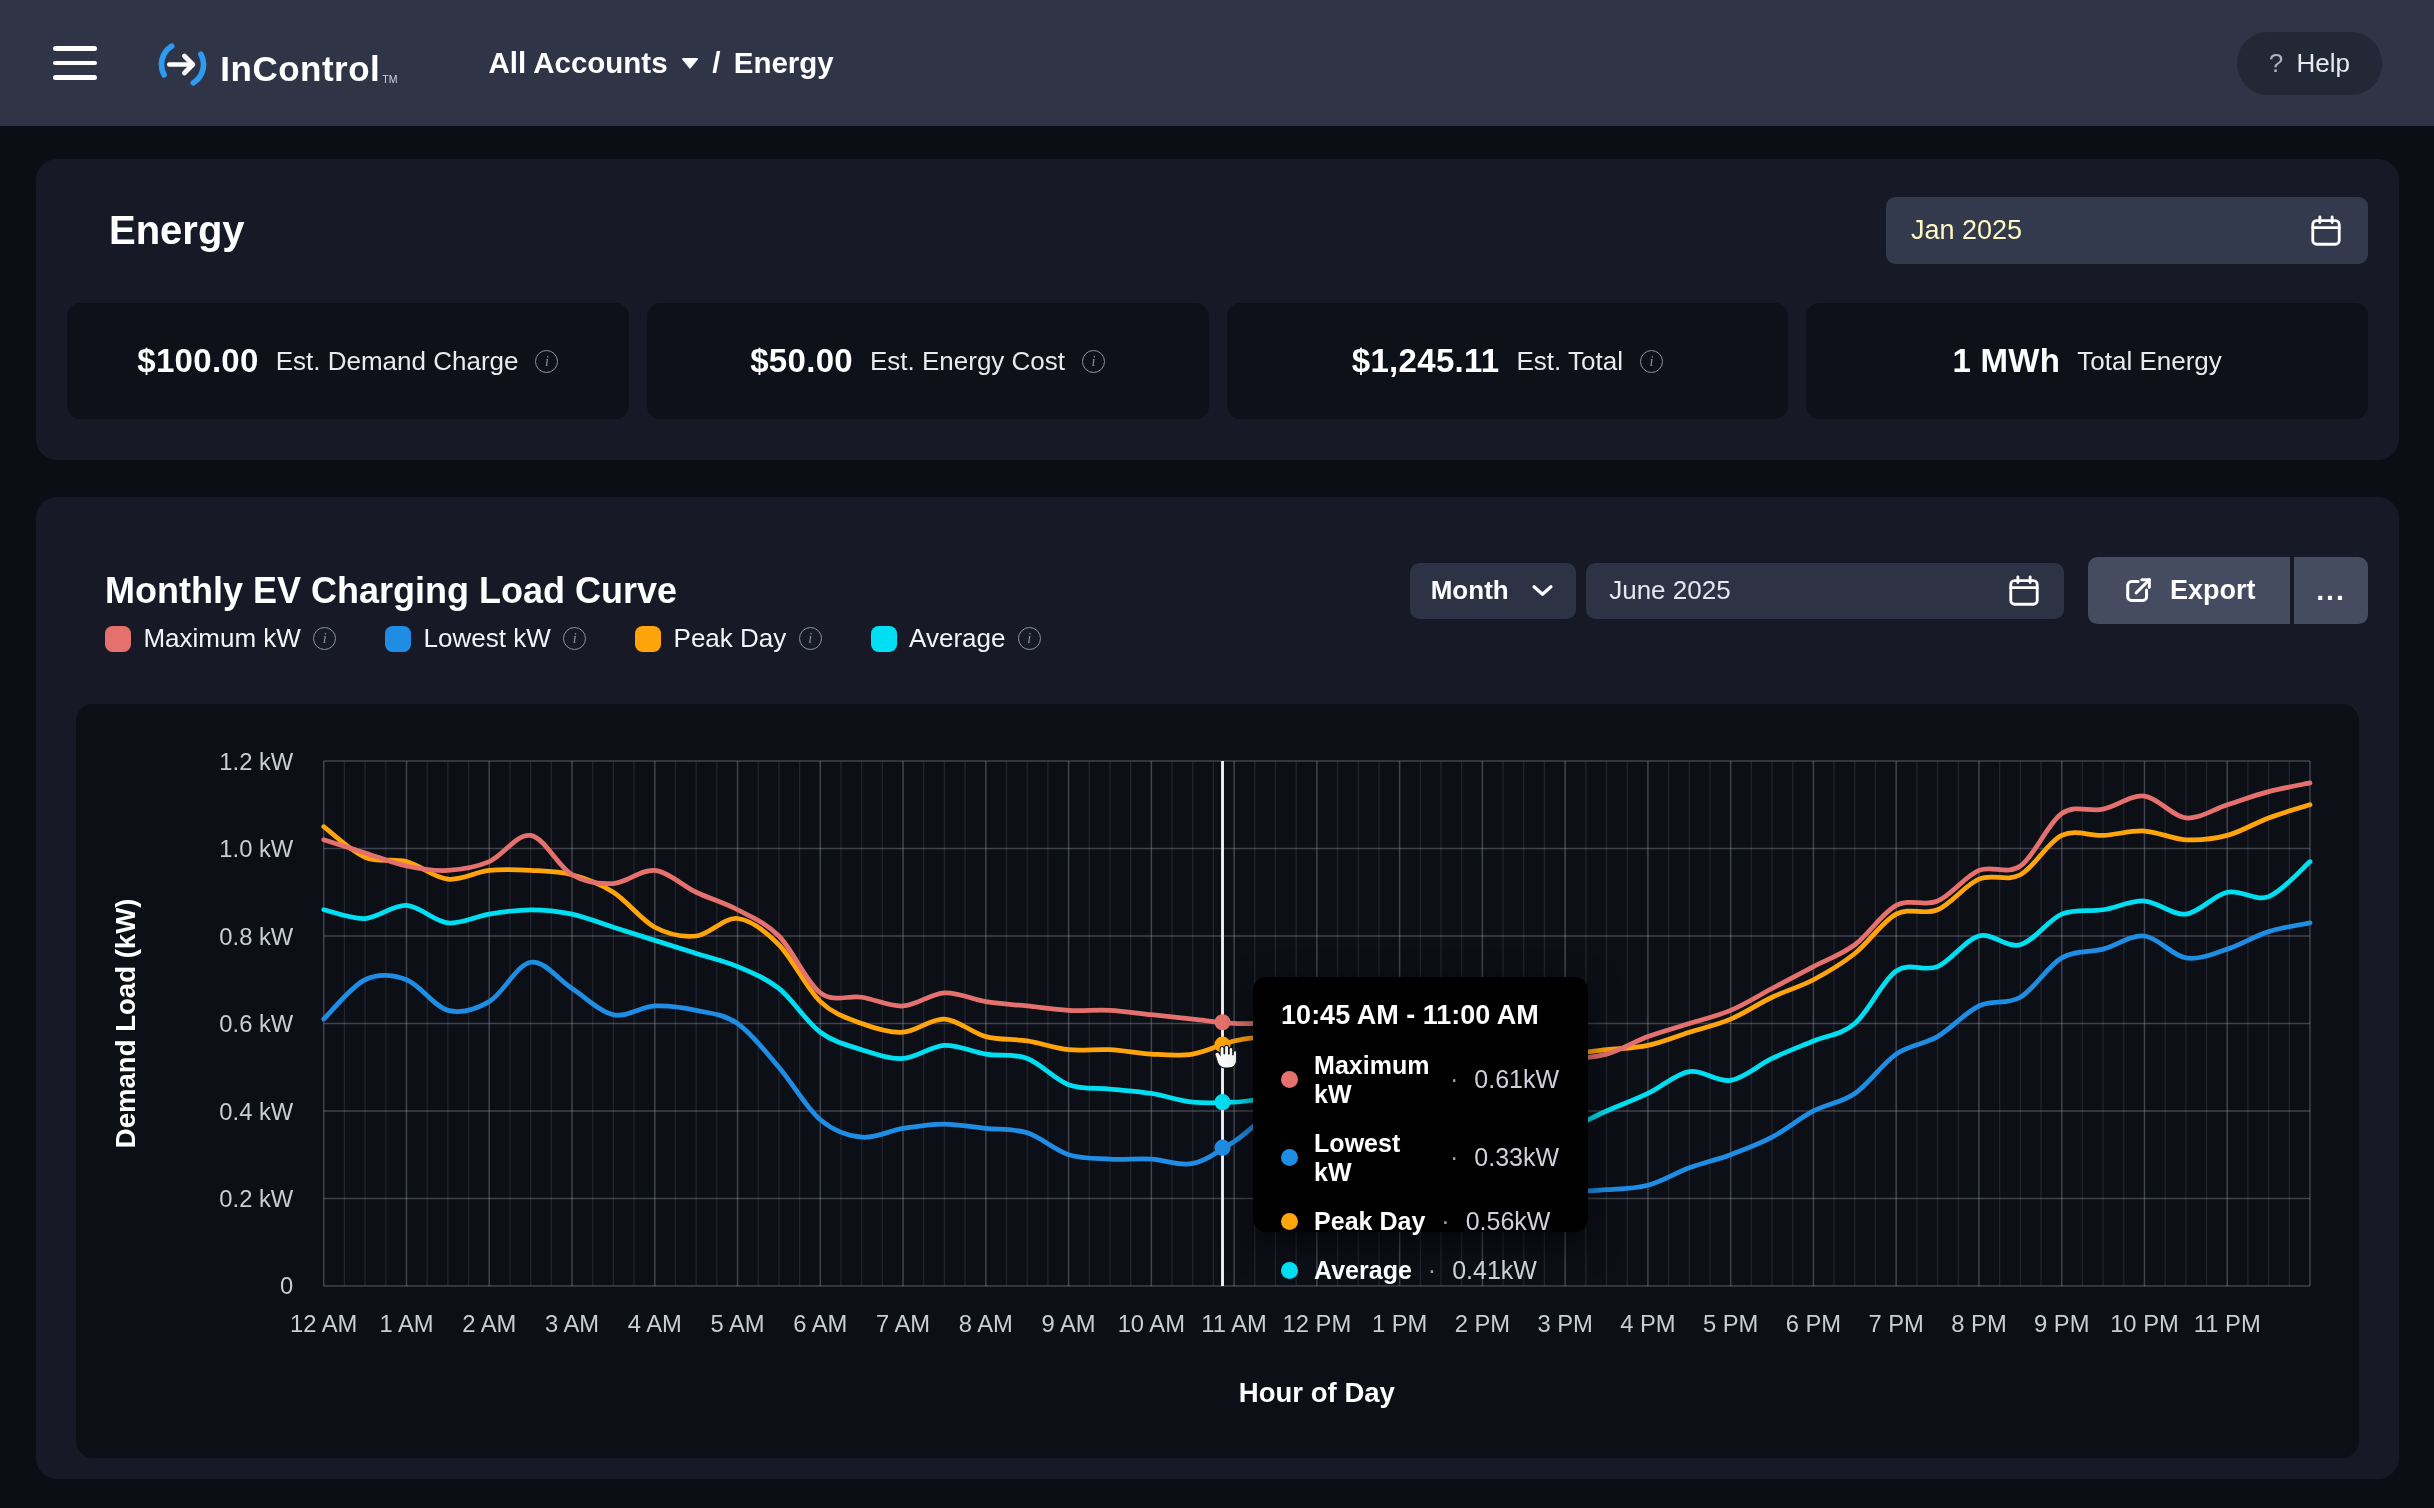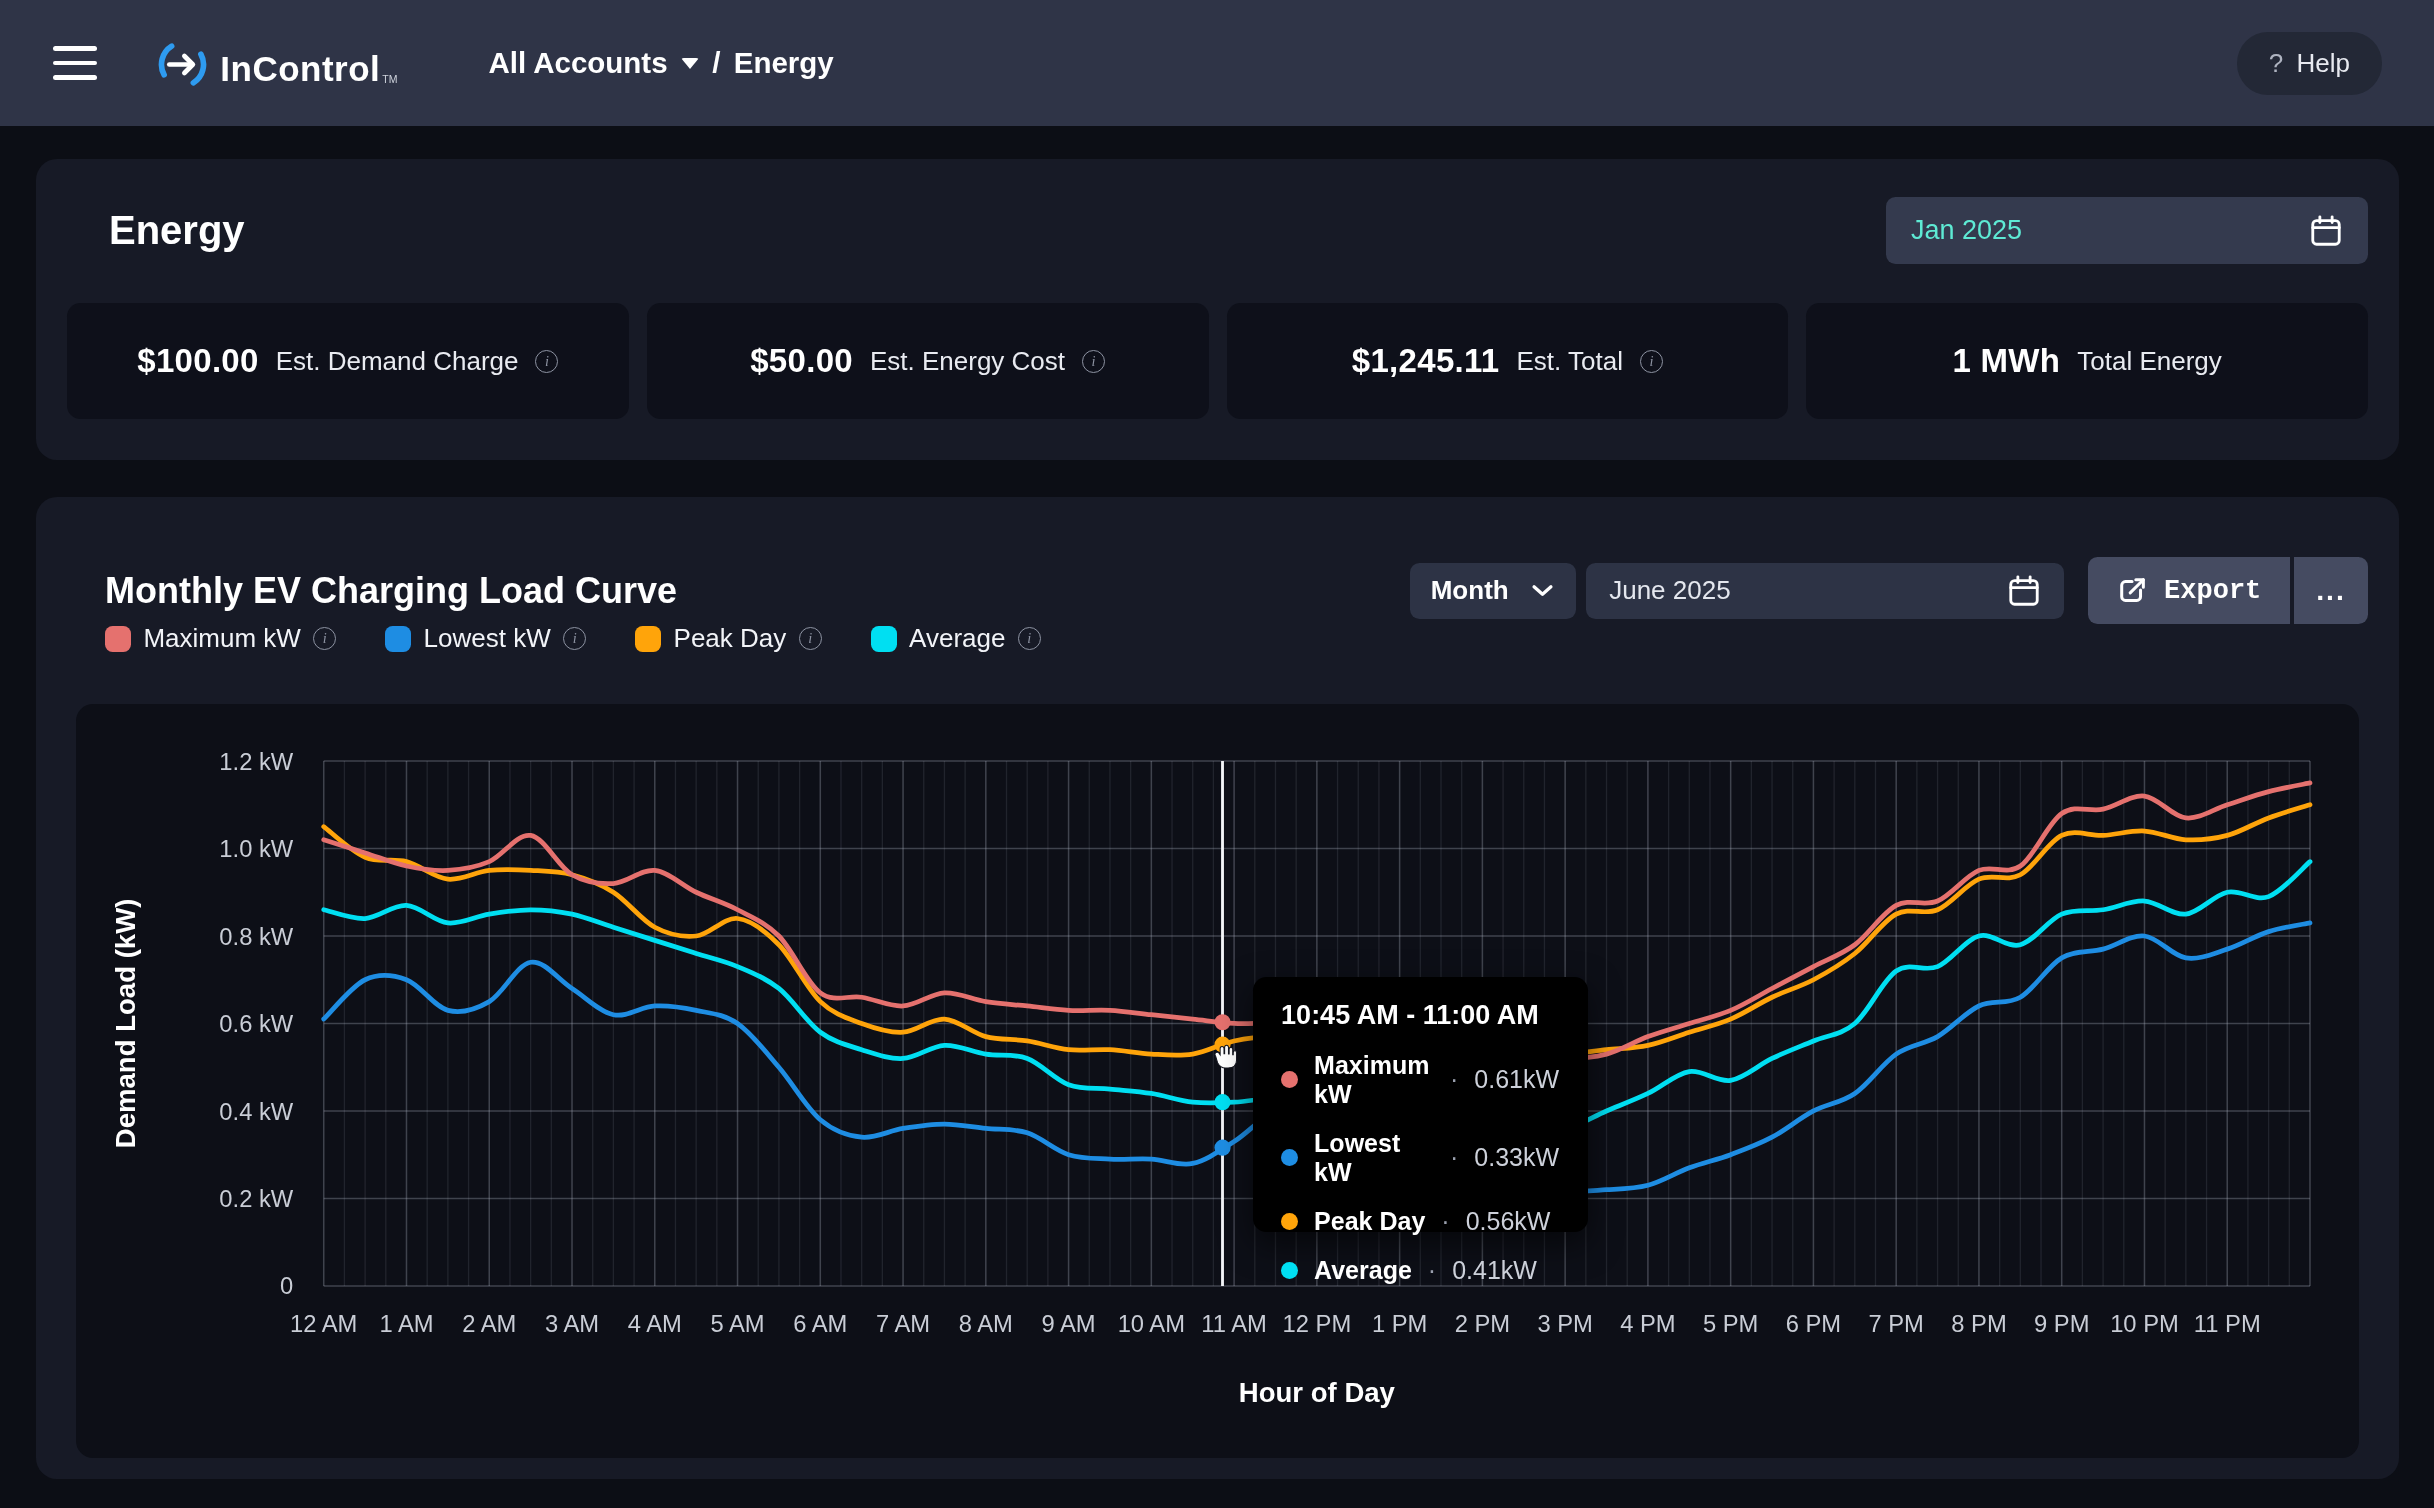--- a/index.html
+++ b/index.html
@@ -26,21 +26,21 @@
 
   
   .panel { position:absolute; left:36px; width:2363px; background:#171a26; border-radius:21px; }
   .panel-energy { top:159px; height:301px; padding:0 31px; }
   .panel-chart { top:497px; height:982px; padding:0 31px; }
 
   .energy-head { display:flex; align-items:center; margin-top:38px; height:67px; }
   .energy-title { font-size:40px; font-weight:bold; margin-left:42px; }
   .datepicker { margin-left:auto; width:482px; height:67px; background:#343a4e; border-radius:9.5px;
                 display:flex; align-items:center; padding:0 25px; cursor:pointer; }
-  .datepicker .dp-text { font-size:27px; color:#5eead4; }
+  .datepicker .dp-text { font-size:27px; color:#fef9c3; }
   .datepicker svg { margin-left:auto; }
 
   .cards { display:flex; gap:18px; margin-top:39px; }
   .card { flex:1; height:116px; background:#0e101a; border-radius:13.3px;
           display:flex; align-items:center; justify-content:center; gap:17px; }
   .card-value { font-size:33px; font-weight:bold; letter-spacing:0.3px; }
   .card-label { font-size:26px; color:#e9ebf1; }
 
   .info-icon { width:23px; height:23px; border:1.9px solid #8d93a2; border-radius:50%; color:#8d93a2;
                display:inline-flex; align-items:center; justify-content:center;
@@ -48,21 +48,21 @@
 
   
   .chart-head { display:flex; align-items:center; padding-top:71px; height:116px; }
   .chart-title { font-size:36px; font-weight:bold; margin-left:38px; }
   .controls { margin-left:auto; display:flex; align-items:center; }
   .ctrl { height:56px; background:#2d3345; border-radius:9.5px; display:flex; align-items:center; cursor:pointer; }
   .ctrl-month { width:166px; padding:0 21px; font-size:26px; font-weight:bold; justify-content:space-between; }
   .ctrl-period { width:478px; padding:0 23px; margin-left:10.5px; font-size:26px; color:#e4e7ee; }
   .ctrl-period svg { margin-left:auto; }
   .btn-export { margin-left:24px; width:202px; height:67px; background:#454b61; border:none; color:#fff;
-                border-radius:9.5px 0 0 9.5px; font-size:27px; font-weight:bold; font-family:Liberation Mono, monospace;
+                border-radius:9.5px 0 0 9.5px; font-size:27px; font-weight:bold; font-family:Liberation Sans, sans-serif;
                 display:flex; align-items:center; justify-content:center; gap:15px; cursor:pointer; }
   .btn-more { margin-left:3.8px; width:74px; height:67px; background:#454b61; border:none; color:#fff;
               border-radius:0 9.5px 9.5px 0; font-size:28.5px; font-weight:bold; letter-spacing:1.9px;
               display:flex; align-items:center; justify-content:center; cursor:pointer; }
 
   .legend { display:flex; align-items:center; margin-left:38px; margin-top:11.4px; height:28.5px; gap:49px; }
   .legend-item { display:flex; align-items:center; gap:12.4px; }
   .legend-chip { width:26px; height:26px; border-radius:7.6px; }
   .legend-label { font-size:26px; color:#f2f4f8; }
 

